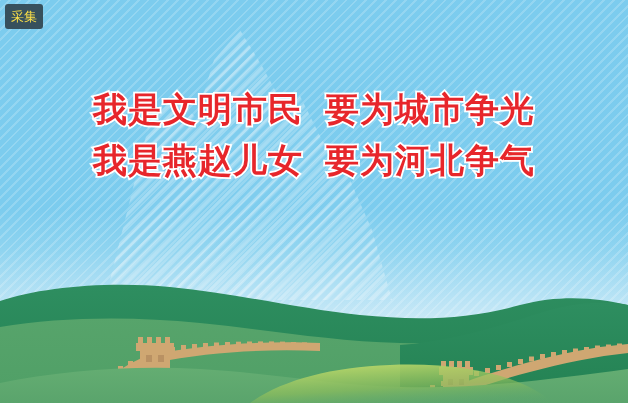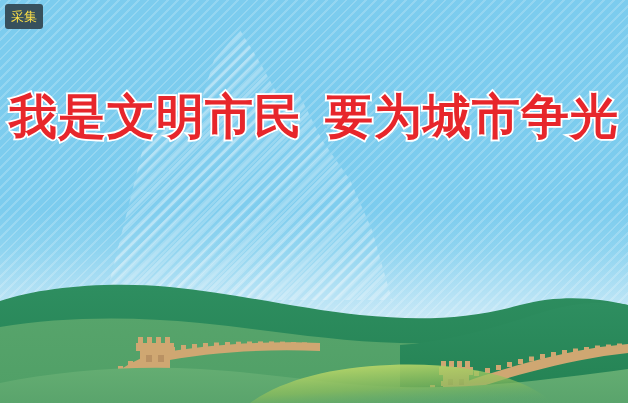--- a/index.html
+++ b/index.html
@@ -75,21 +75,21 @@
     top: 92px;
     width: 628px;
     text-align: center;
     line-height: 1.02;
   }
   .hl-line {
     display: block;
     white-space: nowrap;
     font-family: "DejaVu Sans", "Liberation Sans", sans-serif;
     font-weight: bold;
-    font-size: 48px;
+    font-size: 34px;
     letter-spacing: 1px;
     color: #e7262b;
     -webkit-text-stroke: 3.5px #ffffff;
     paint-order: stroke fill;
     text-shadow:
        0 0 1px #ffffff,
        1px 1px 0 rgba(255,255,255,0.9),
       -1px 1px 0 rgba(255,255,255,0.9);
     margin: 0 0 16px 0;
   }
@@ -253,17 +253,18 @@
 
     <path fill="url(#gLight)" d="M0,140 C60,128 130,122 200,126 C270,130 330,142 400,144
              C470,146 540,138 628,126 L628,160 L0,160 Z"></path>
 
     <path fill="url(#gGlow)" d="M250,160 C280,138 330,124 390,122 C440,120 480,126 510,136
              C530,143 545,152 552,160 Z"></path>
   </svg>
 
   <div class="headline">
     <span class="hl-line"><span>我是文明市民</span><span class="seg-gap"></span><span>要为城市争光</span></span>
+    <span class="hl-line"><span>我是燕赵儿女</span><span class="seg-gap"></span><span>要为河北争气</span></span>
   </div>
 
   <div class="capture-btn">采集</div>
 
 </div>
 
 </body></html>

